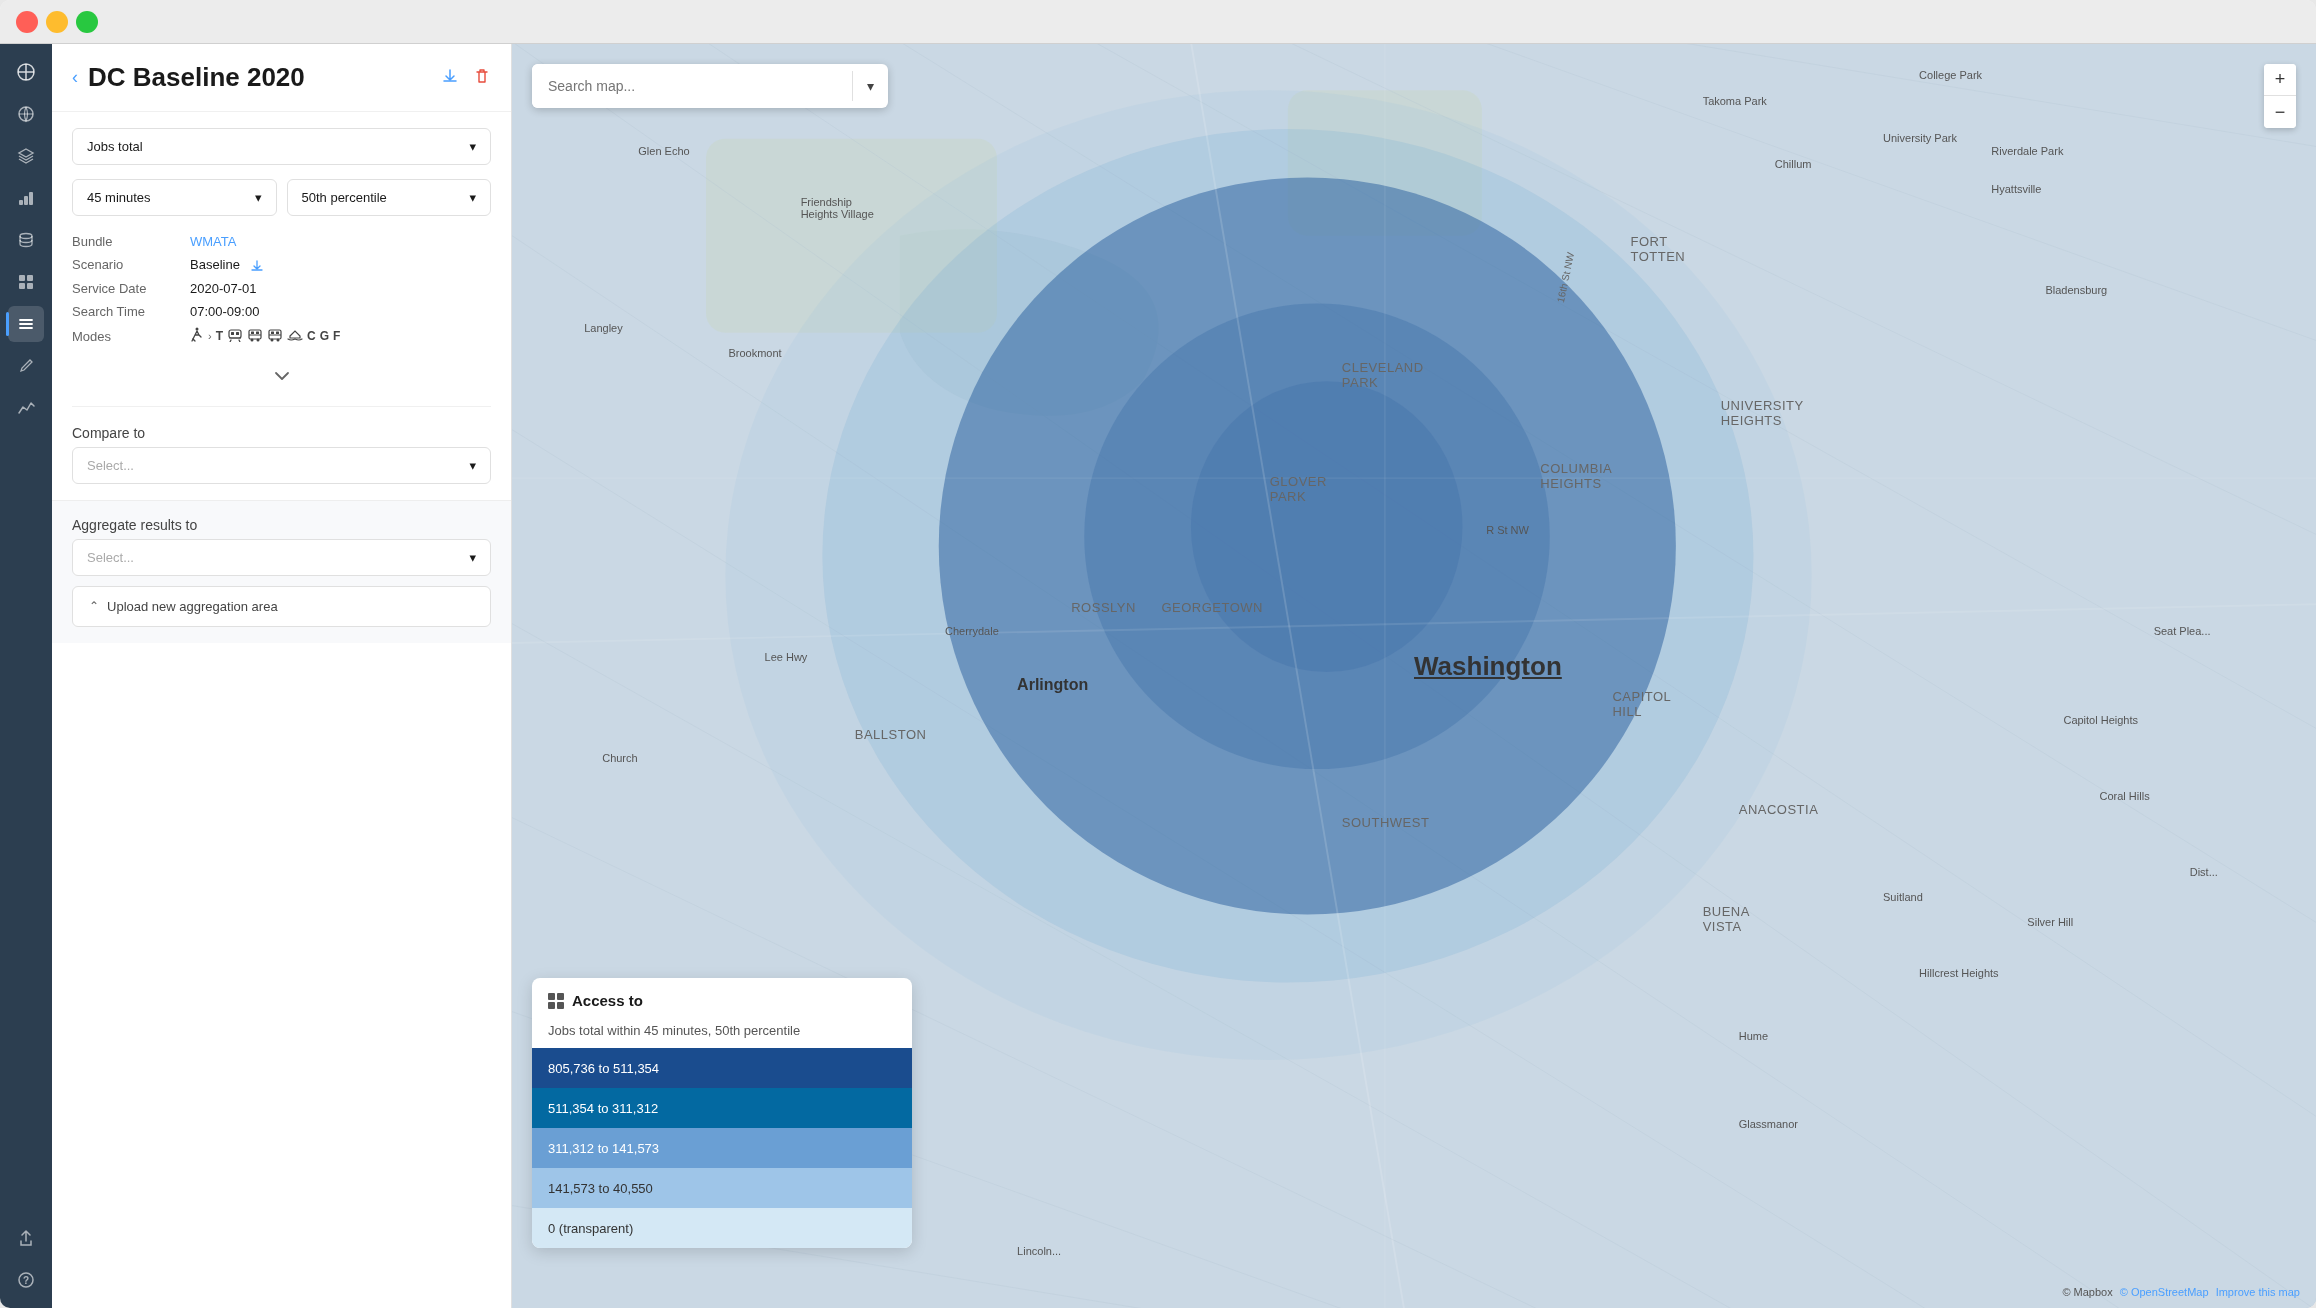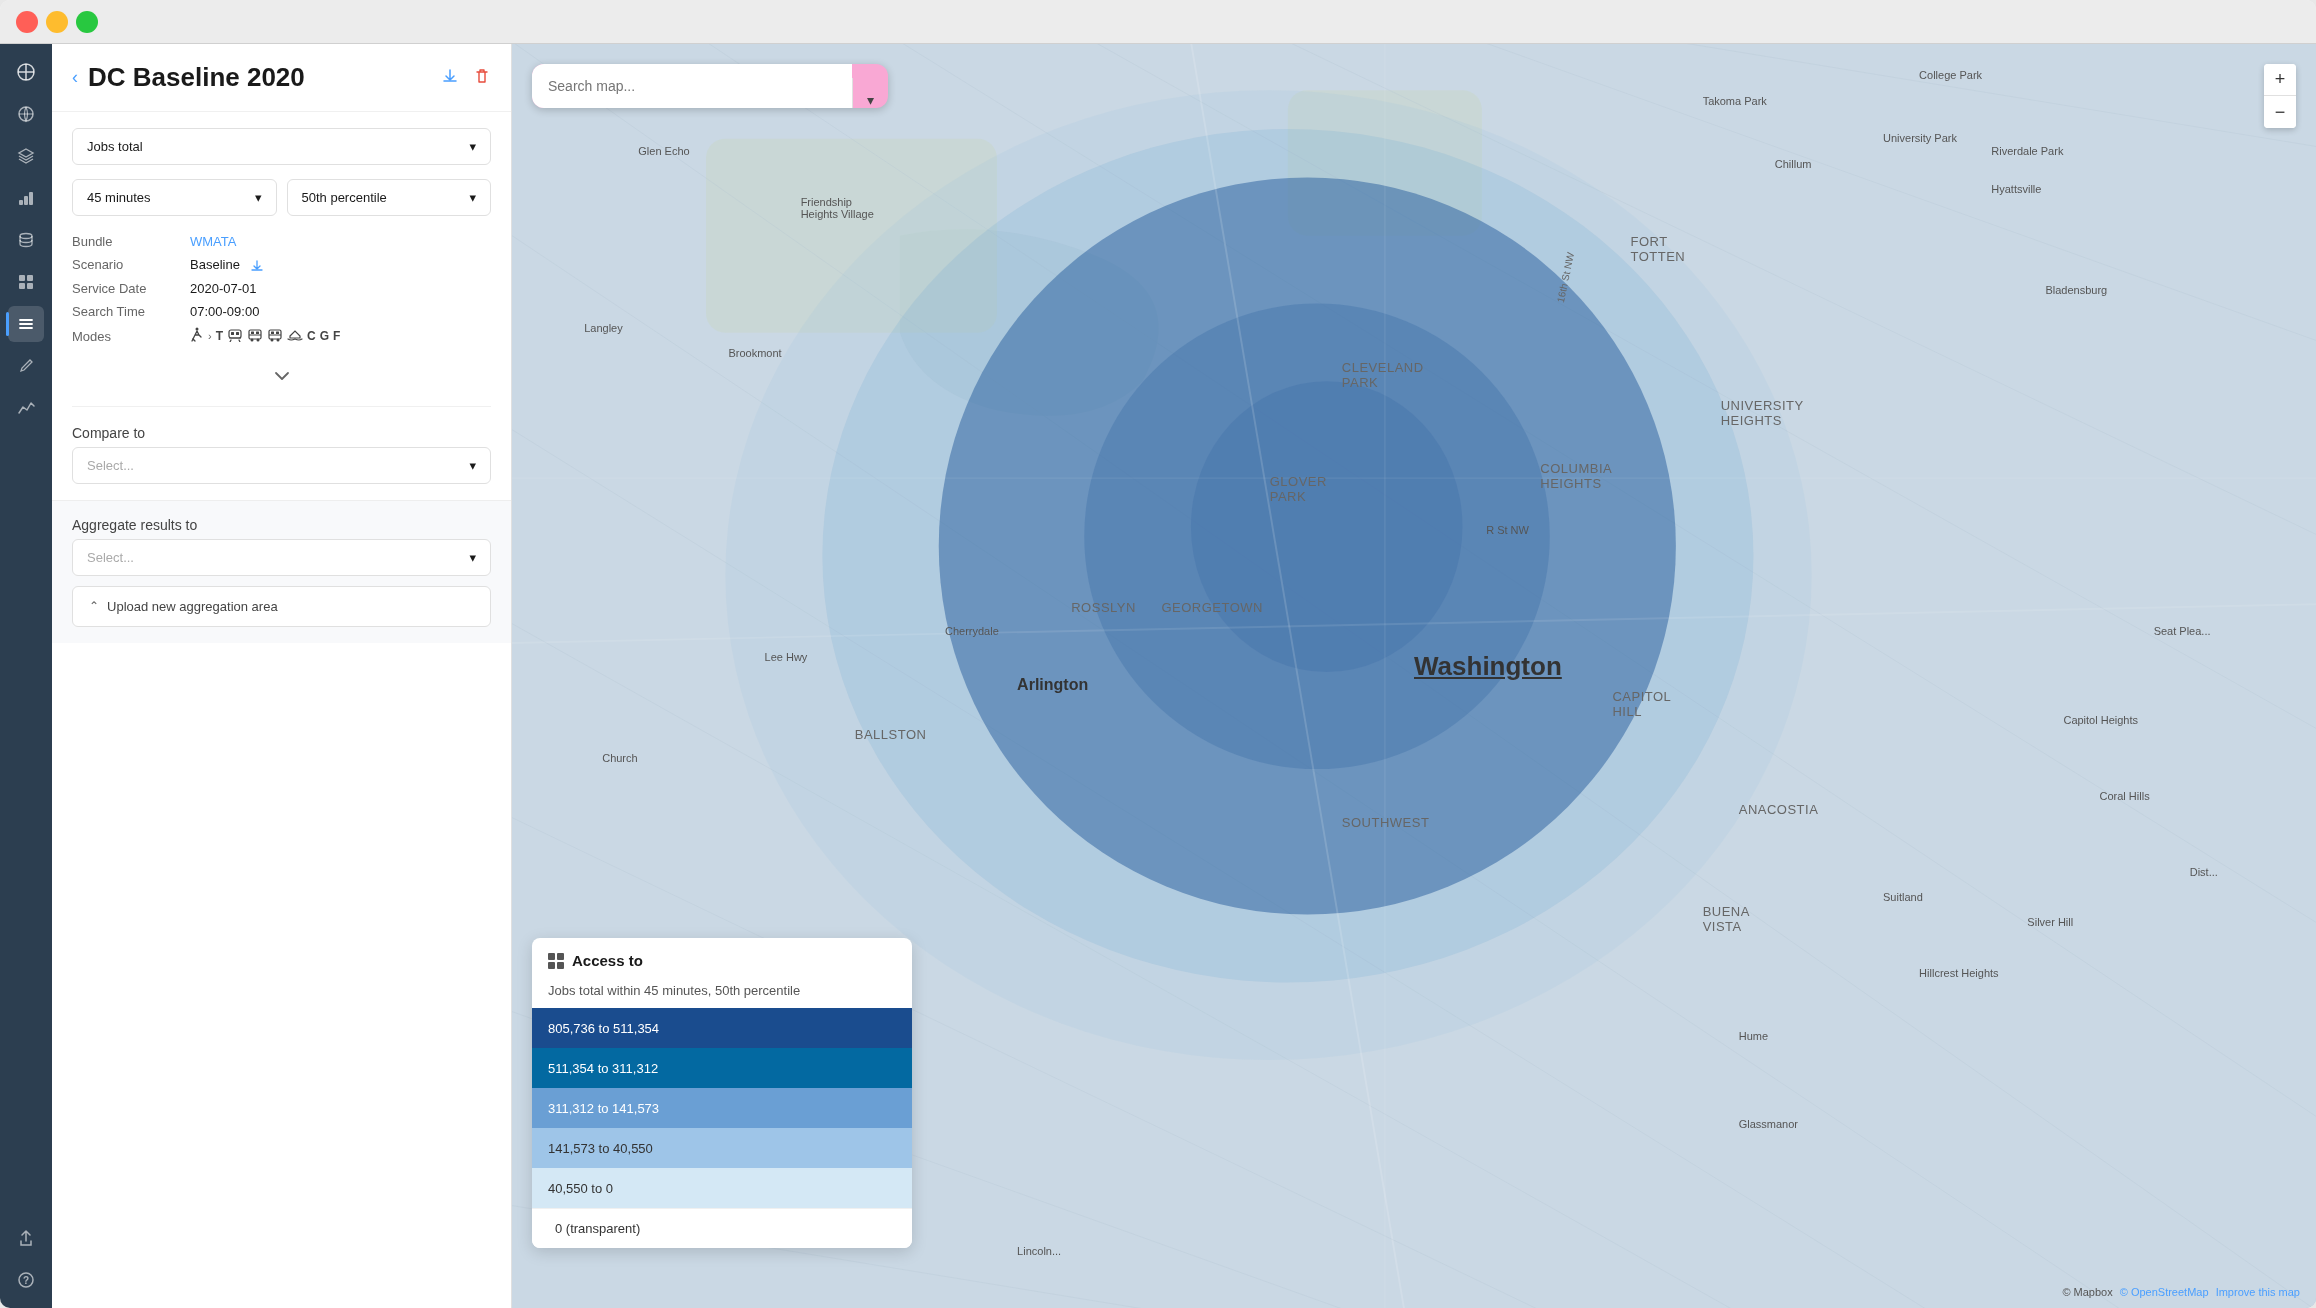--- a/index.html
+++ b/index.html
@@ -66,21 +66,21 @@
     
     .upload-btn { width: 100%; border: 1px solid #e0e0e0; border-radius: 6px; padding: 12px 16px; display: flex; align-items: center; gap: 8px; cursor: pointer; background: white; color: #444; font-size: 13px; margin-top: 10px; }
 
     
     .map-container { flex: 1; position: relative; background: #c8d8e8; overflow: hidden; }
 
     
     .map-bg { position: absolute; inset: 0; background: linear-gradient(135deg, #d4e5f0 0%, #c8d8e8 40%, #b8c8d8 100%); }
 
     
-    .map-search { position: absolute; top: 20px; left: 20px; display: flex; align-items: flex-end; background: #f9a8d4; border-radius: 12px; box-shadow: 0 2px 8px rgba(0,0,0,0.2); overflow: hidden; }
+    .map-search { position: absolute; top: 20px; left: 20px; display: flex; align-items: center; background: #ffffff; border-radius: 6px; box-shadow: 0 2px 8px rgba(0,0,0,0.2); overflow: hidden; }
     .map-search-input { border: none; outline: none; padding: 14px 16px; font-size: 14px; width: 320px; color: #999; }
     .map-search-divider { width: 1px; height: 30px; background: #e0e0e0; }
     .map-search-dropdown { padding: 0 14px; cursor: pointer; color: #444; font-size: 14px; }
 
     
     .zoom-controls { position: absolute; top: 20px; right: 20px; background: white; border-radius: 4px; box-shadow: 0 2px 6px rgba(0,0,0,0.2); overflow: hidden; }
     .zoom-btn { display: block; width: 32px; height: 32px; display: flex; align-items: center; justify-content: center; cursor: pointer; font-size: 18px; color: #333; border: none; background: white; }
     .zoom-btn:first-child { border-bottom: 1px solid #e0e0e0; }
 
     
@@ -439,21 +439,20 @@
             <span style="background:#555; border-radius:1px;"></span>
           </span>
           <span class="legend-title">Access to</span>
         </div>
         <div class="legend-subtitle">Jobs total within 45 minutes, 50th percentile</div>
         <div class="legend-items">
           <div class="legend-item">805,736 to 511,354</div>
           <div class="legend-item">511,354 to 311,312</div>
           <div class="legend-item">311,312 to 141,573</div>
           <div class="legend-item">141,573 to 40,550</div>
-          <div class="legend-item">40,550 to 0</div>
           <div class="legend-item">0 (transparent)</div>
         </div>
       </div>
 
       <div class="map-attribution">
         <span>© Mapbox</span>
         <span style="color:#4a9fff; cursor:pointer; margin-left:4px;">© OpenStreetMap</span>
         <span style="color:#4a9fff; cursor:pointer; margin-left:4px;">Improve this map</span>
       </div>
     </div>

